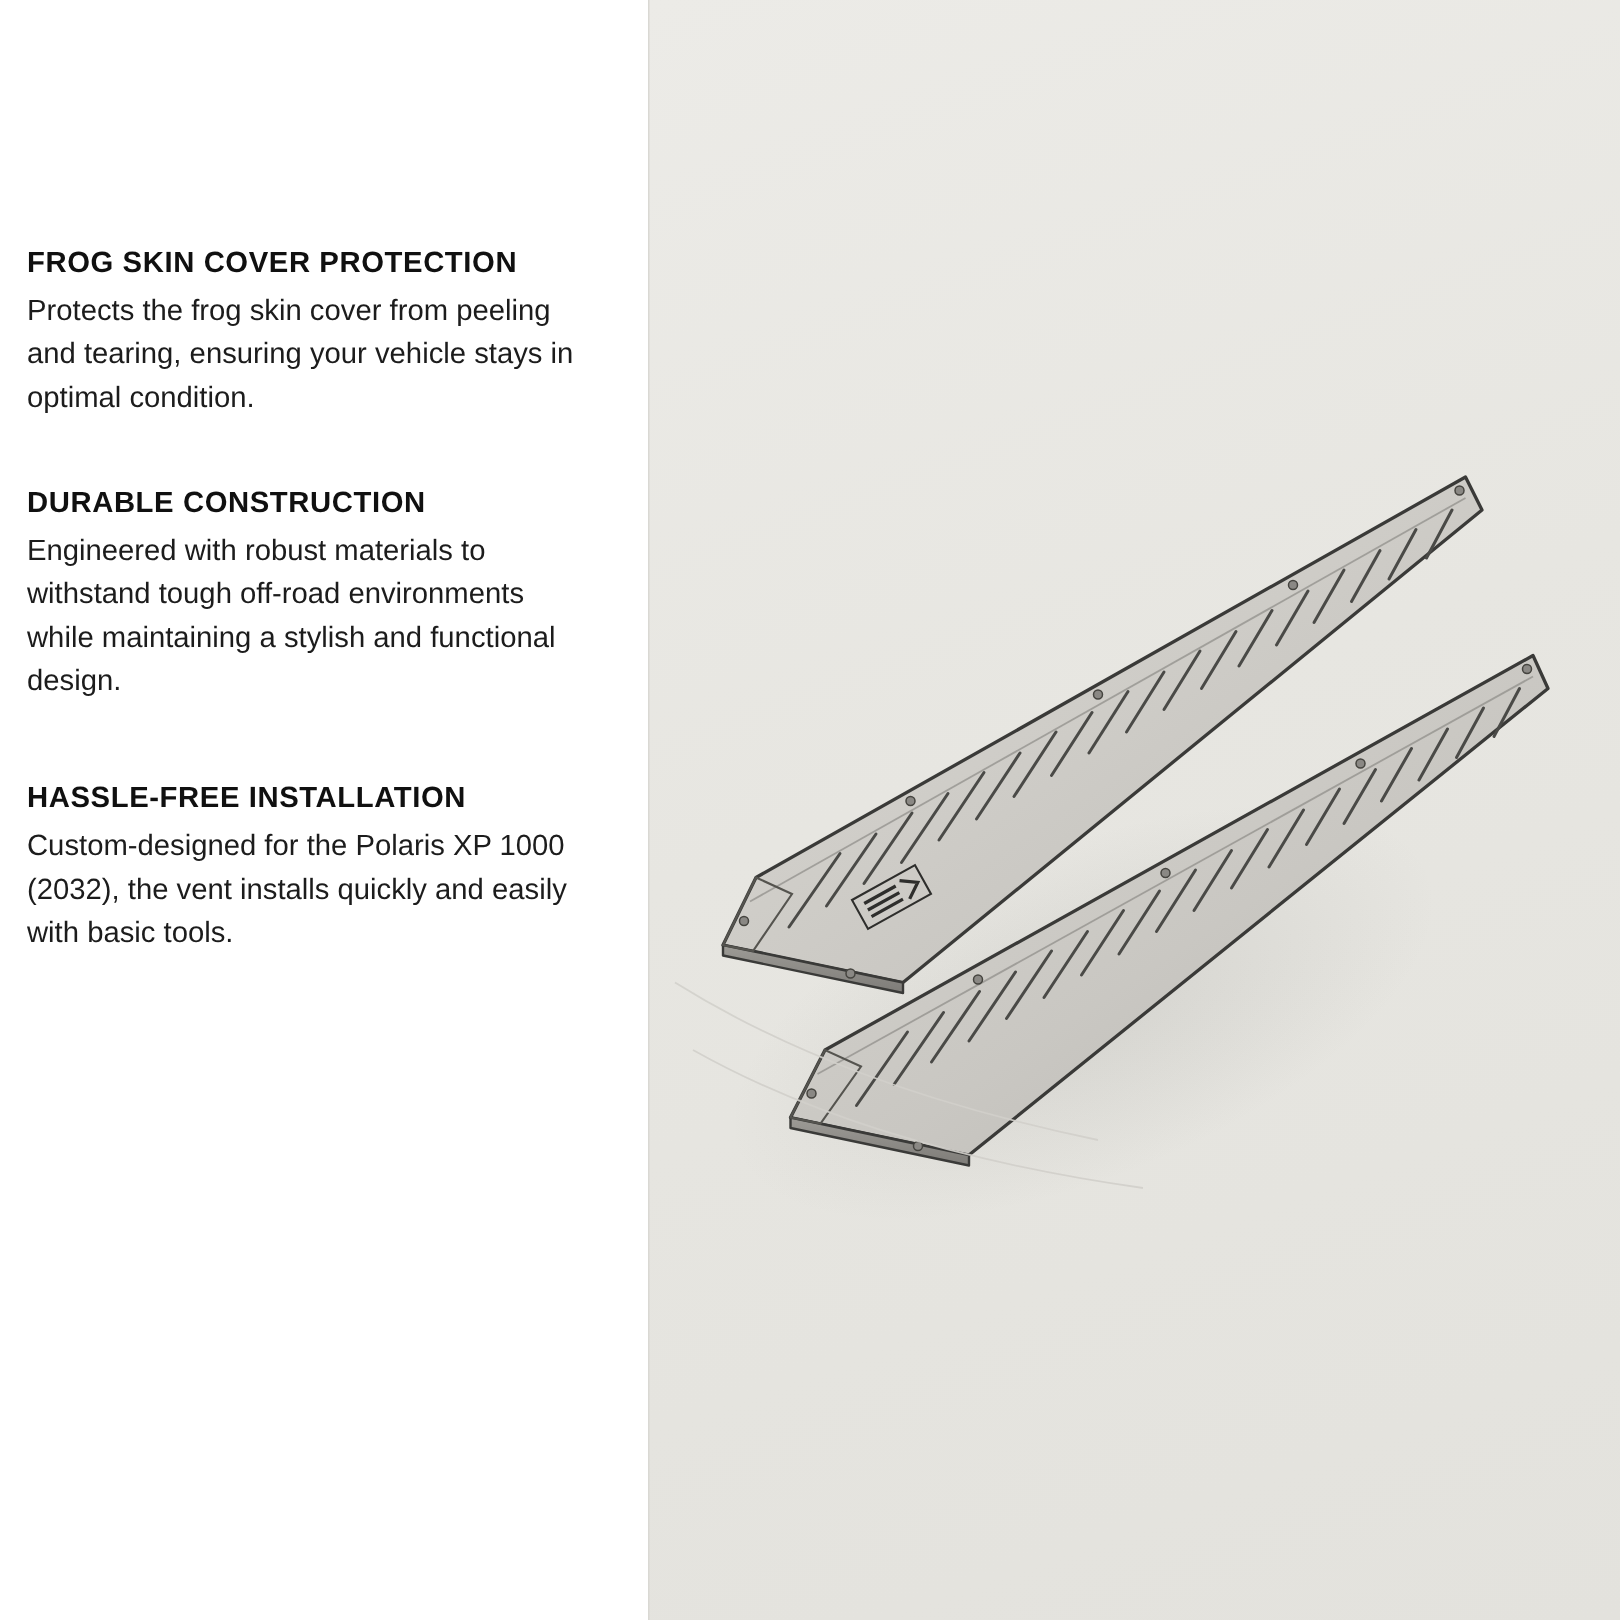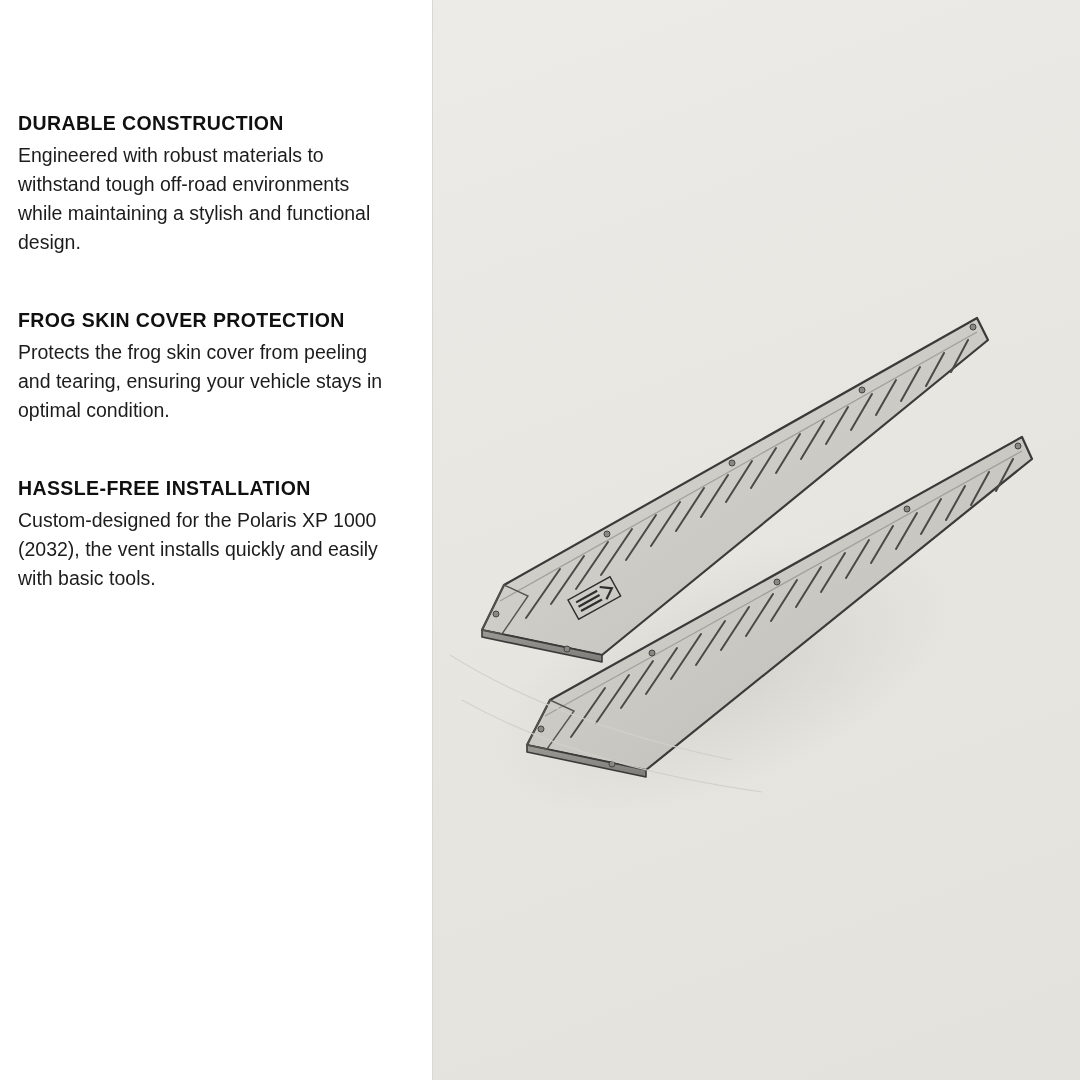--- a/index.html
+++ b/index.html
@@ -91,28 +91,28 @@
     top: 0;
   }
 </style>
 </head>
 <body>
 
 <div class="page">
 
   <div class="left-panel">
 
+    <div class="feature-block block-2">
+      <h2 class="feature-title">FROG SKIN COVER PROTECTION</h2>
+      <p class="feature-body">Protects the frog skin cover from peeling and tearing, ensuring your vehicle stays in optimal condition.</p>
+    </div>
+
     <div class="feature-block block-1">
       <h2 class="feature-title">DURABLE CONSTRUCTION</h2>
       <p class="feature-body">Engineered with robust materials to withstand tough off-road environments while maintaining a stylish and functional design.</p>
-    </div>
-
-    <div class="feature-block block-2">
-      <h2 class="feature-title">FROG SKIN COVER PROTECTION</h2>
-      <p class="feature-body">Protects the frog skin cover from peeling and tearing, ensuring your vehicle stays in optimal condition.</p>
     </div>
 
     <div class="feature-block block-3">
       <h2 class="feature-title">HASSLE-FREE INSTALLATION</h2>
       <p class="feature-body">Custom-designed for the Polaris XP 1000 (2032), the vent installs quickly and easily with basic tools.</p>
     </div>
 
   </div>
 
   <div class="right-panel">

